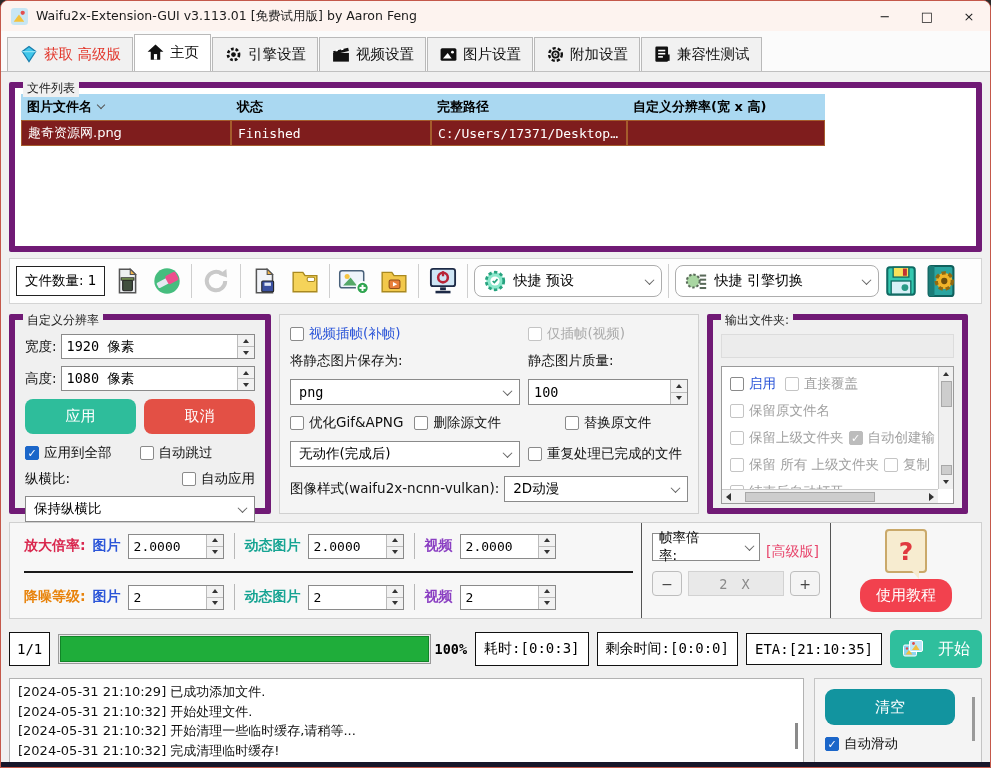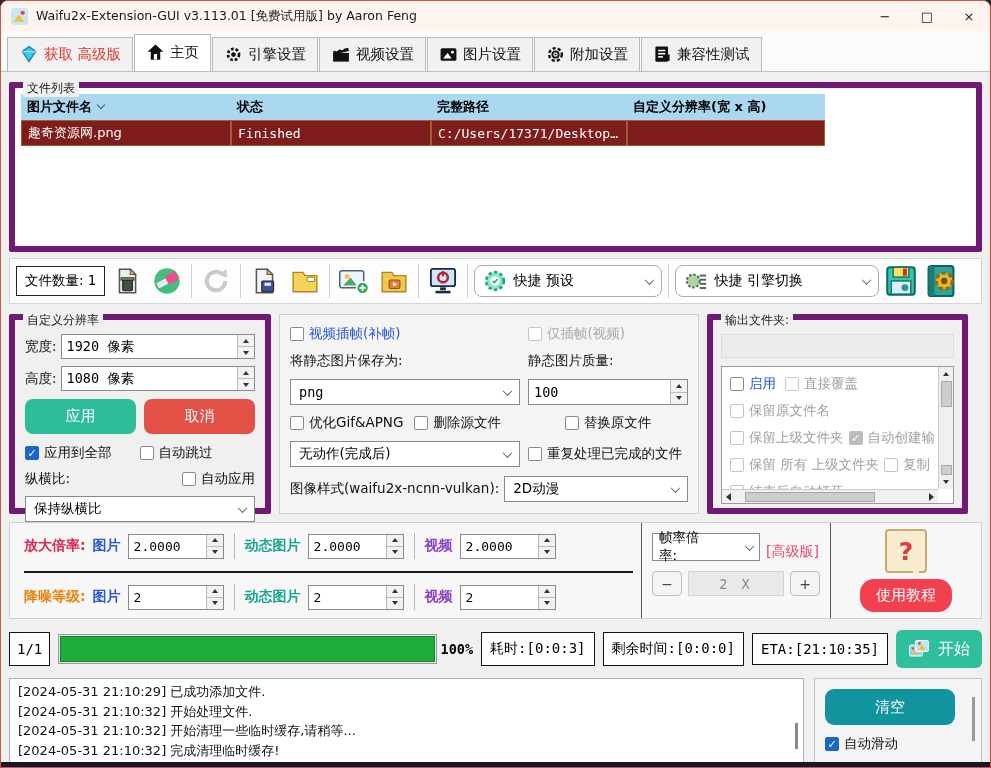--- a/index.html
+++ b/index.html
@@ -134,21 +134,21 @@
               padding:7px 16px; cursor:pointer; font-family:inherit; }
 
   
   .progress-row { margin:9px 8px 0; display:flex; align-items:center; gap:8px; height:42px; }
   .pcount { border:1.5px solid #111; background:#fff; padding:8px 7px; font-size:14px; }
   .pbar { flex:1; height:30px; border:1px solid #9a9a9a; background:#e8e8e8; padding:1px; }
   .pbar-fill { width:100%; height:100%; background:#1fad3a; border:1px solid #118527; }
   .ppct { font-size:13.5px; font-weight:bold; margin-left:-4px; }
   .pbox { border:1.5px solid #111; background:#fff; padding:7px 8px; font-size:14px; white-space:nowrap; }
   .btn-start { background:#2fbf9d; border:none; border-radius:6px; color:#fff; font-size:16px;
-               display:flex; align-items:center; gap:6px; padding:8px 12px; cursor:pointer; font-family:inherit; }
+               display:flex; align-items:center; gap:12px; padding:8px 12px; cursor:pointer; font-family:inherit; }
 
   
   .log-row { margin:8px 8px 0; display:flex; gap:10px; height:98px; }
   .log-box { flex:1; background:#fff; border:1px solid #b2b2b2; padding:3px 16px 0 8px; overflow:hidden; position:relative; }
   .log-line { font-size:13px; line-height:19.5px; color:#111; white-space:nowrap; }
   .log-sb { position:absolute; right:5px; top:44px; width:3px; height:26px; background:#8a8a8a; }
   .log-side { width:168px; border:1px solid #c4c4c4; background:#f4f4f4; padding:10px 16px 6px 10px; position:relative; }
   .btn-clear { width:130px; height:36px; background:#12949f; border:none; border-radius:9px; color:#fff;
                font-size:15px; cursor:pointer; font-family:inherit; }
   .side-sb { position:absolute; right:6px; top:18px; width:3px; height:44px; background:#9a9a9a; }

